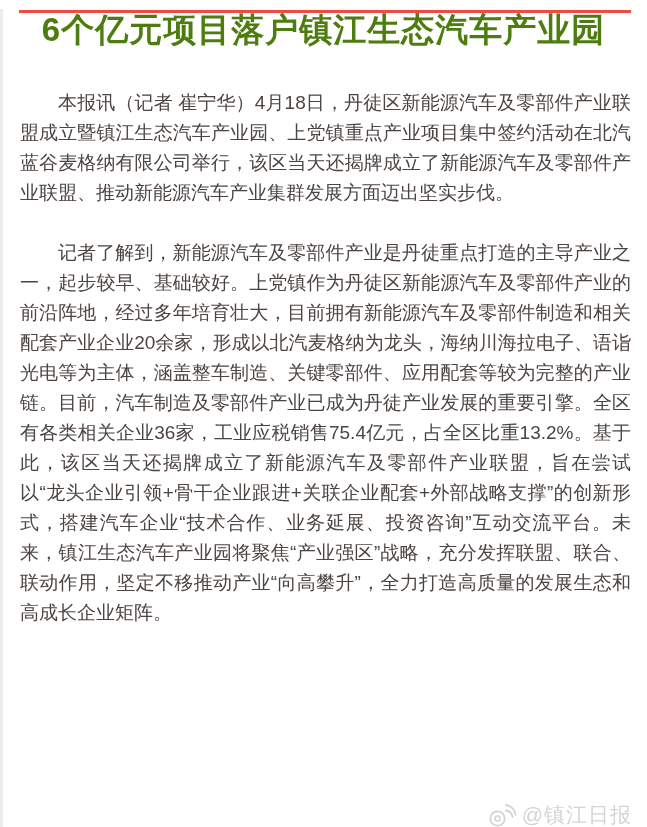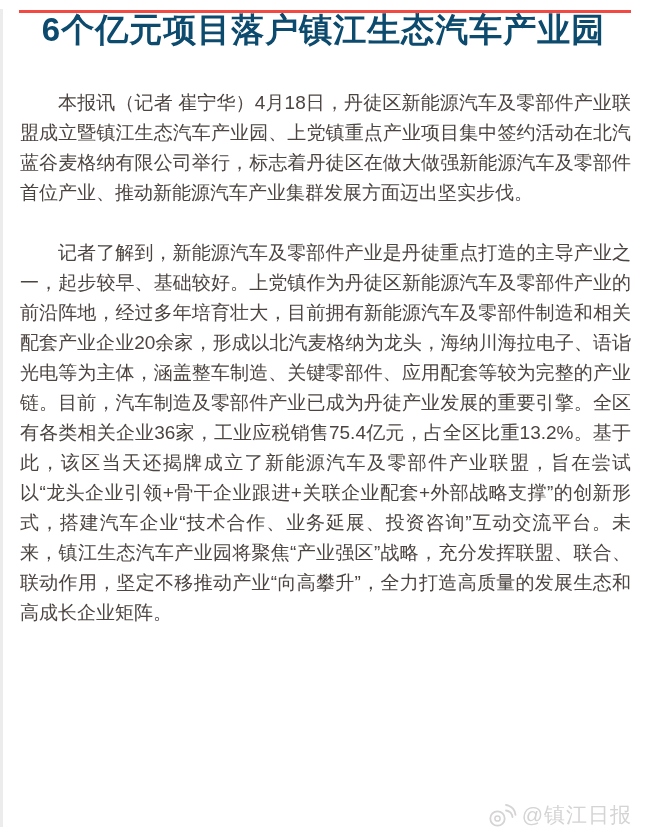--- a/index.html
+++ b/index.html
@@ -35,21 +35,21 @@
     font-weight: 500;
     color: #3d3a39;
     letter-spacing: 0.5px;
   }
   .headline {
     margin-top: 9px;
     text-align: center;
     font-size: 33px;
     line-height: 1.3;
     font-weight: bold;
-    color: #0c4a6e;
+    color: #4d7c0f;
     letter-spacing: 1px;
   }
   .article {
     margin: 36px 16px 0 20px;
     font-size: 19px;
     line-height: 30px;
     color: #4c4441;
     text-align: justify;
   }
   .article p {
@@ -76,21 +76,21 @@
 <body>
 
 <div class="page">
   <div class="edge-strip"></div>
   <div class="top-rule"></div>
 
 
   <h1 class="headline">6个亿元项目落户镇江生态汽车产业园</h1>
 
   <div class="article">
-    <p>本报讯（记者 崔宁华）4月18日，丹徒区新能源汽车及零部件产业联盟成立暨镇江生态汽车产业园、上党镇重点产业项目集中签约活动在北汽蓝谷麦格纳有限公司举行，标志着丹徒区在做大做强新能源汽车及零部件首位产业、推动新能源汽车产业集群发展方面迈出坚实步伐。</p>
+    <p>本报讯（记者 崔宁华）4月18日，丹徒区新能源汽车及零部件产业联盟成立暨镇江生态汽车产业园、上党镇重点产业项目集中签约活动在北汽蓝谷麦格纳有限公司举行，该区当天还揭牌成立了新能源汽车及零部件产业联盟、推动新能源汽车产业集群发展方面迈出坚实步伐。</p>
     <p>记者了解到，新能源汽车及零部件产业是丹徒重点打造的主导产业之一，起步较早、基础较好。上党镇作为丹徒区新能源汽车及零部件产业的前沿阵地，经过多年培育壮大，目前拥有新能源汽车及零部件制造和相关配套产业企业20余家，形成以北汽麦格纳为龙头，海纳川海拉电子、语诣光电等为主体，涵盖整车制造、关键零部件、应用配套等较为完整的产业链。目前，汽车制造及零部件产业已成为丹徒产业发展的重要引擎。全区有各类相关企业36家，工业应税销售75.4亿元，占全区比重13.2%。基于此，该区当天还揭牌成立了新能源汽车及零部件产业联盟，旨在尝试以“龙头企业引领+骨干企业跟进+关联企业配套+外部战略支撑”的创新形式，搭建汽车企业“技术合作、业务延展、投资咨询”互动交流平台。未来，镇江生态汽车产业园将聚焦“产业强区”战略，充分发挥联盟、联合、联动作用，坚定不移推动产业“向高攀升”，全力打造高质量的发展生态和高成长企业矩阵。</p>
   </div>
 
   <div class="watermark">
     <span class="weibo-icon">
       <svg width="31" height="26" viewBox="0 0 31 26" fill="none" xmlns="http://www.w3.org/2000/svg">
         <circle cx="10.5" cy="16.5" r="7.2" stroke="#d5d3d3" stroke-width="1.8"></circle>
         <circle cx="10.5" cy="16.5" r="2.6" stroke="#d5d3d3" stroke-width="1.5"></circle>
         <path d="M19 8.5 C 22.5 9 25 11.5 25.5 15" stroke="#d5d3d3" stroke-width="1.8" stroke-linecap="round"></path>
         <path d="M20.5 3 C 25.8 3.8 29.3 7.5 30 12.8" stroke="#d5d3d3" stroke-width="1.8" stroke-linecap="round" transform="translate(-1.5,0)"></path>

